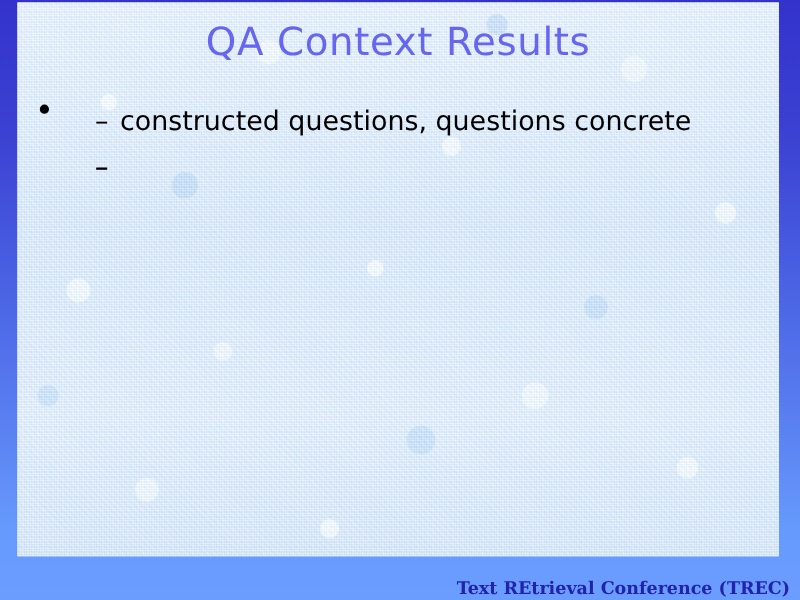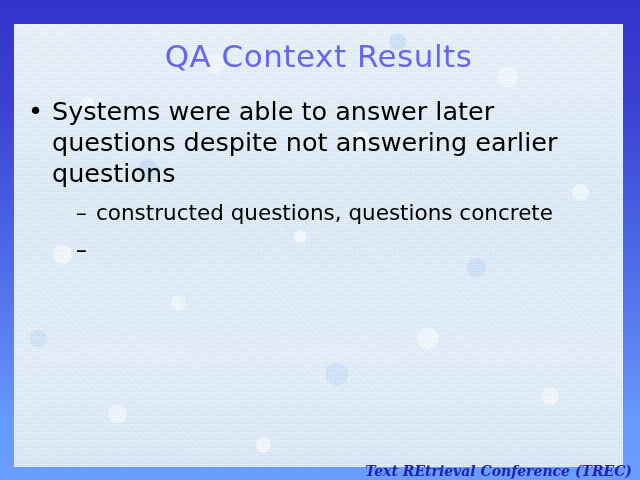--- a/index.html
+++ b/index.html
@@ -19,21 +19,21 @@
     height: 480px;
     overflow: hidden;
     
     background: linear-gradient(to bottom, #3333cc 0%, #3b41d2 22%, #4a63e4 48%, #5b82f2 72%, #669afc 88%, #6a9dff 100%);
   }
 
   
   .panel {
     position: absolute;
     left: 14px;
-    top: 24px;
+    top: 2px;
     width: 609px;
     height: 443px;
     background-color: #dceaf9;
     background-image:
       radial-gradient(circle at 12% 18%, rgba(255,255,255,0.95) 0 6px, rgba(255,255,255,0) 7px),
       radial-gradient(circle at 33% 9%,  rgba(255,255,255,0.75) 0 9px, rgba(255,255,255,0) 10px),
       radial-gradient(circle at 57% 26%, rgba(255,255,255,0.85) 0 7px, rgba(255,255,255,0) 8px),
       radial-gradient(circle at 81% 12%, rgba(255,255,255,0.7)  0 10px, rgba(255,255,255,0) 11px),
       radial-gradient(circle at 93% 38%, rgba(255,255,255,0.8)  0 8px, rgba(255,255,255,0) 9px),
       radial-gradient(circle at 8% 52%,  rgba(255,255,255,0.8)  0 9px, rgba(255,255,255,0) 10px),
@@ -135,41 +135,39 @@
     display: block;
     max-width: 500px;
   }
 
   
   .footer {
     position: absolute;
     right: 8px;
     bottom: 1px;
     font-family: "DejaVu Serif", serif;
-    font-style: italic;
     font-weight: 700;
     font-size: 14px;
     color: #2222aa;
     white-space: nowrap;
   }
 </style>
 </head>
 <body>
 
 <div class="slide">
   <div class="panel">
     <div class="panel-inner">
 
       <div class="title">QA Context Results</div>
 
       <div class="body">
 
         <div class="bullet-l1">
           <span class="marker">•</span>
-          <span class="text">Systems were able to answer later questions despite not answering earlier questions</span>
         </div>
 
         <div class="bullet-l2">
           <span class="marker">–</span>
           <span class="text">constructed questions, questions concrete</span>
         </div>
 
         <div class="bullet-l2">
           <span class="marker">–</span>
         </div>

